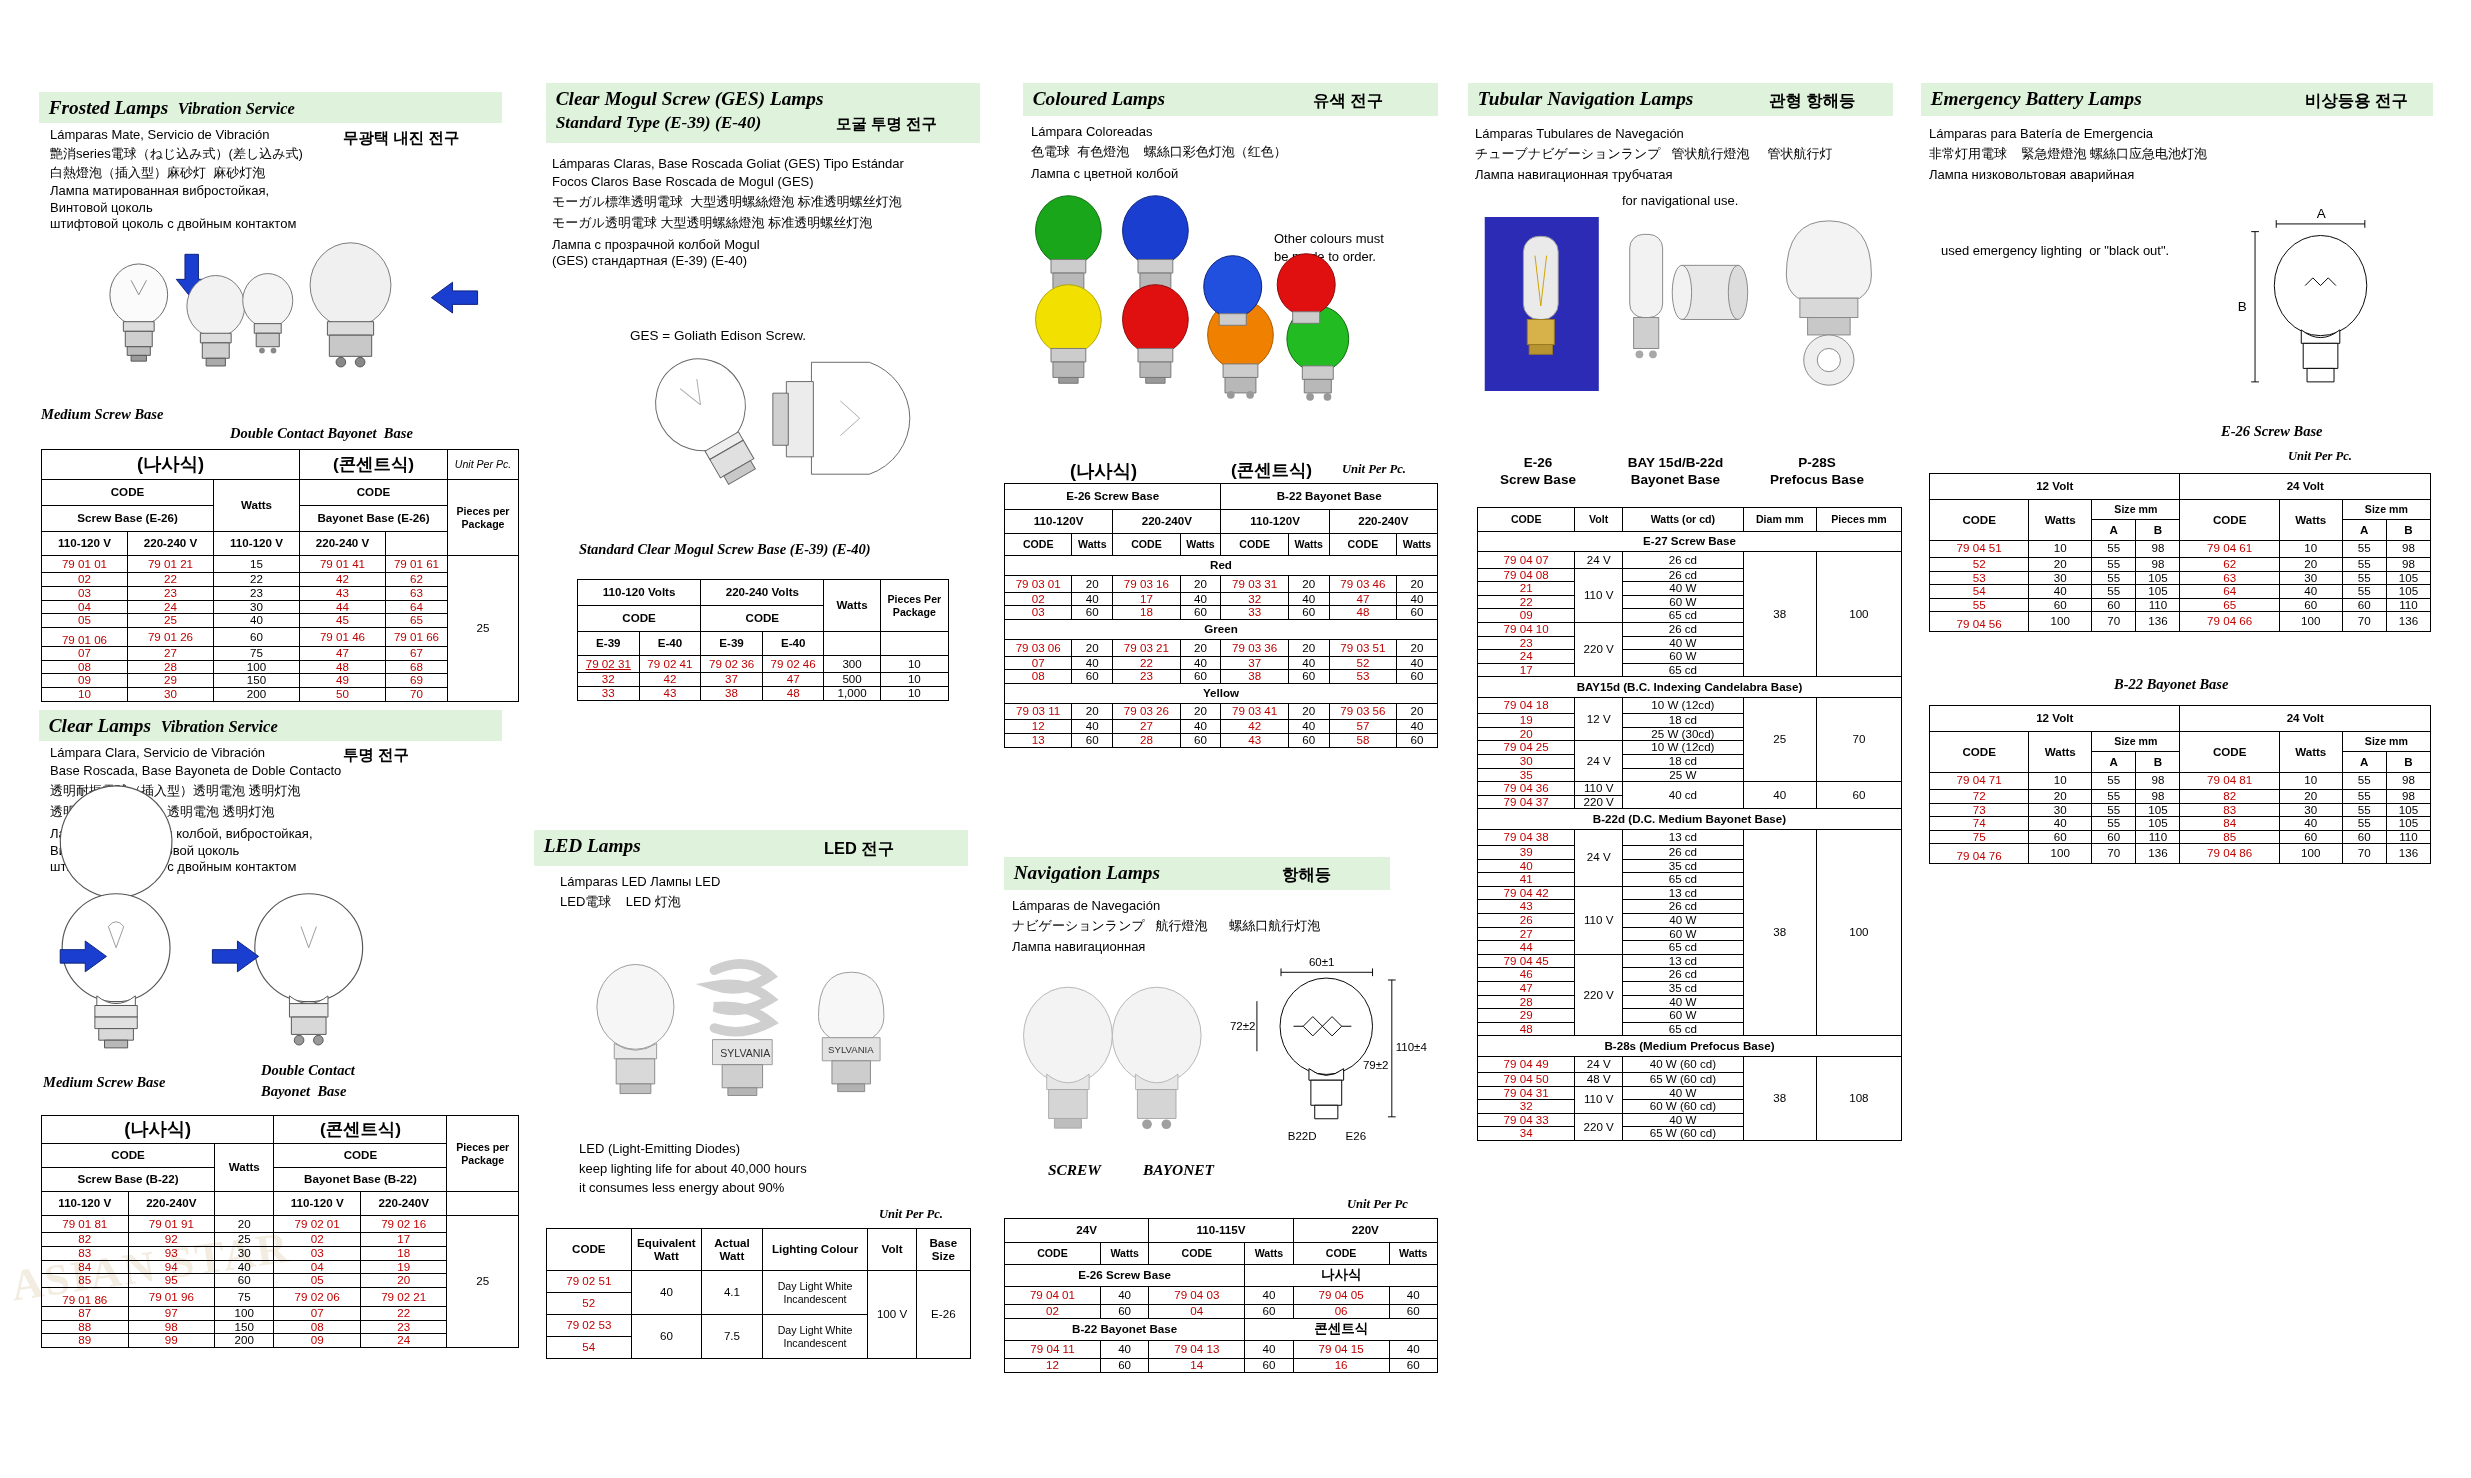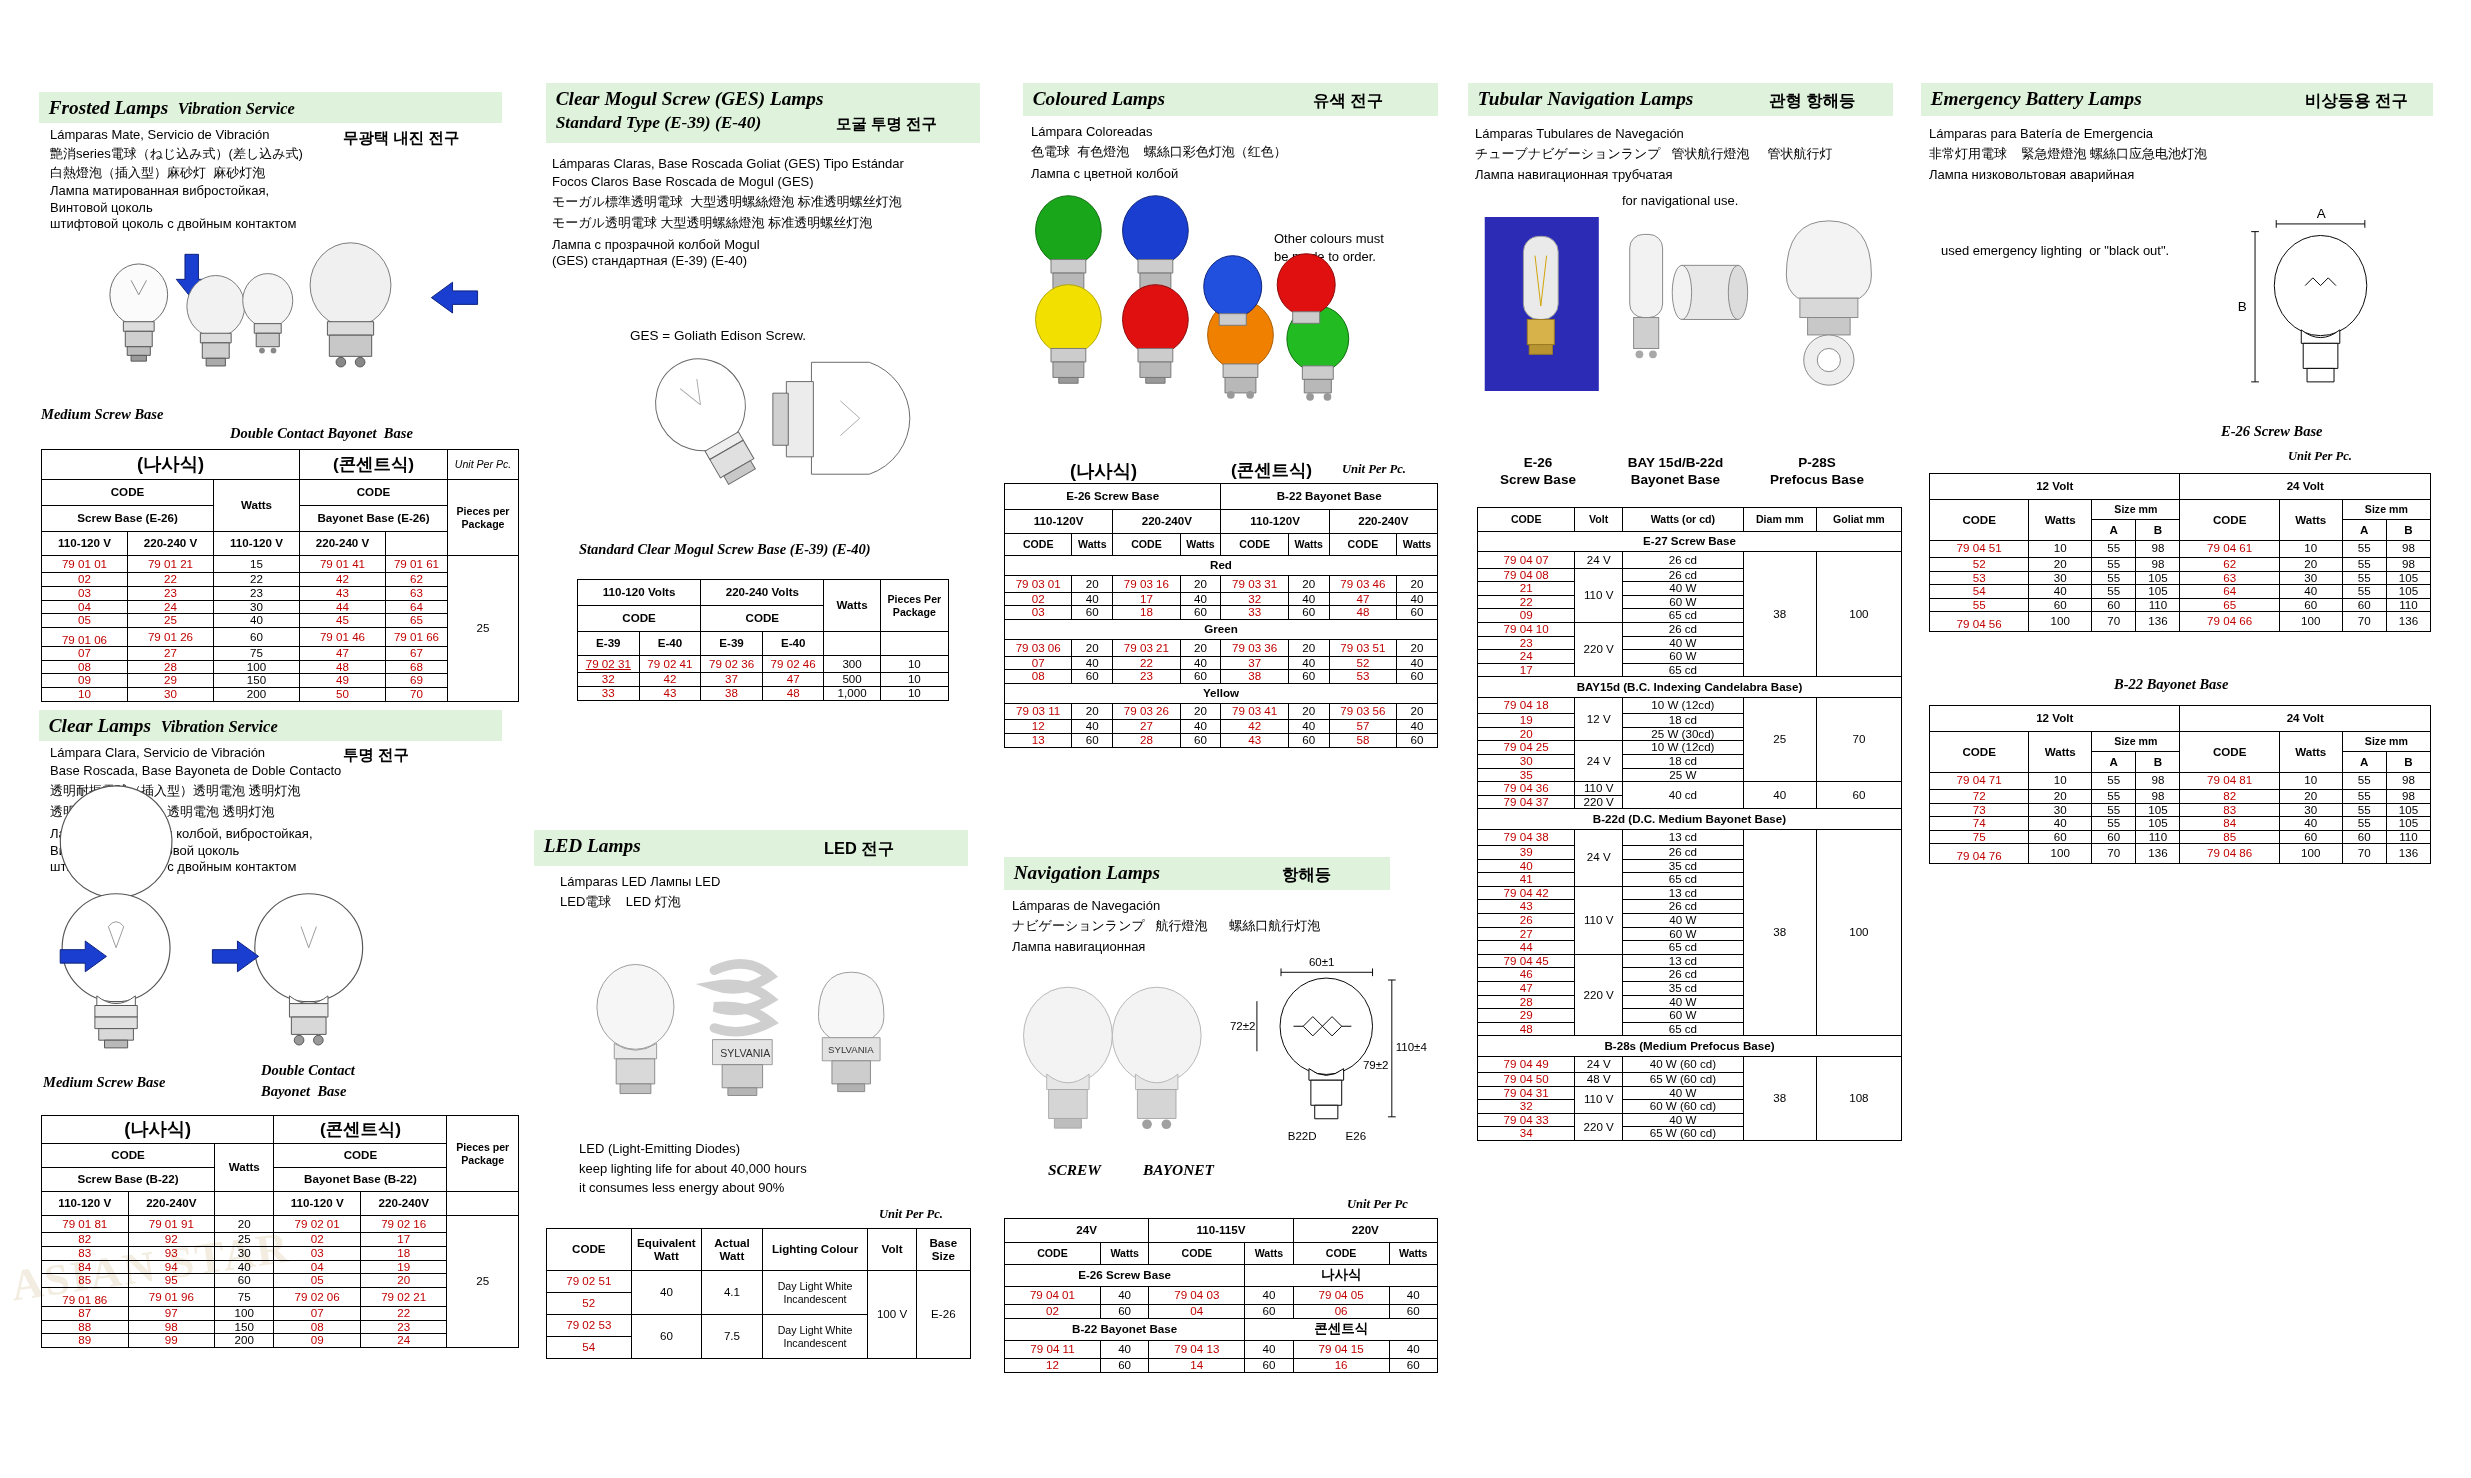--- a/index.html
+++ b/index.html
@@ -895,21 +895,21 @@
   <div class="lbl2" style="left:1759px;top:454px;text-align:center;width:116px;line-height:17.4px;font-weight:bold;">P-28S
 Prefocus Base</div>
 
   <table class="grid" style="left:1477px;top:507px;width:425px;">
     <tbody>
         <tr>
       <td class="hd" style="width:95px;height:23px;font-size:10.6px;">CODE</td>
       <td class="hd" style="width:46px;font-size:10.6px;">Volt</td>
       <td class="hd" style="width:118px;font-size:10.6px;">Watts (or cd)</td>
       <td class="hd" style="width:71px;font-size:10.6px;">Diam mm</td>
-      <td class="hd" style="width:83px;font-size:10.6px;">Goliat mm</td>
+      <td class="hd" style="width:83px;font-size:10.6px;">Pieces mm</td>
     </tr>
 
     <tr>
           <td colspan="5" class="hd" style="height:19.3px;">E-27    Screw Base</td>
         </tr>
     <tr>
           <td class="codecol" style="height:15.4px;">79 04 07</td>
           <td>24 V</td>
           <td>26 cd</td>
           <td rowspan="9">38</td>

